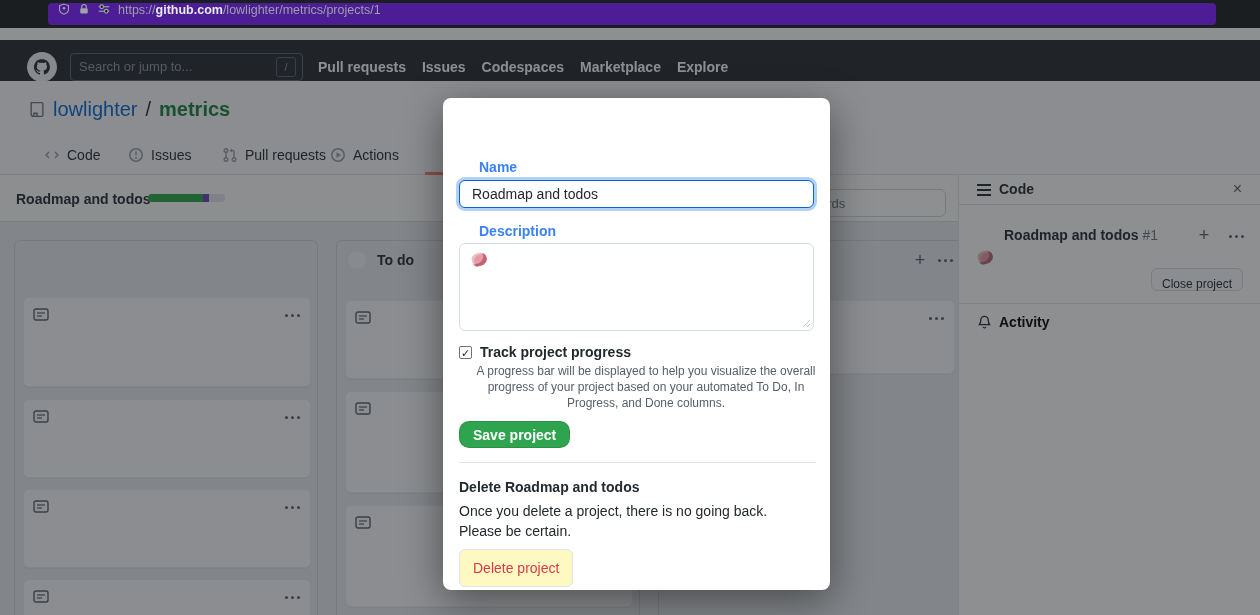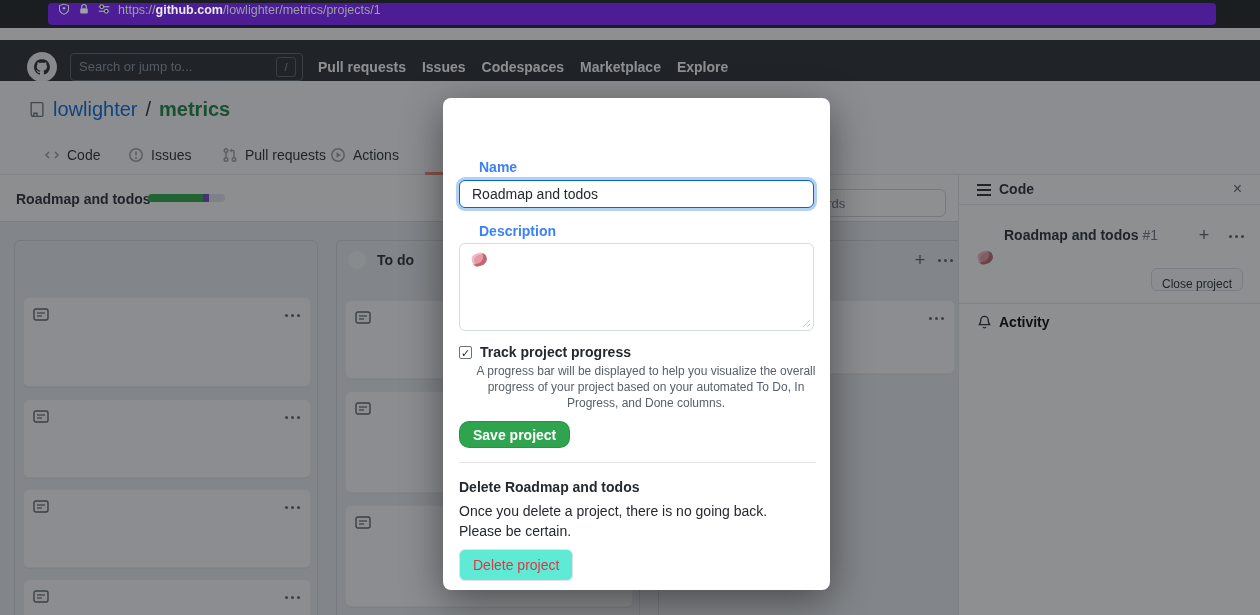--- a/index.html
+++ b/index.html
@@ -143,22 +143,22 @@
   .help-text { position:absolute; left:33px; top:265px; width:340px; font-size:12px; line-height:16px; color:#586069;text-align:center; }
   .save-btn {
     position:absolute; left:16px; top:323px; height:27px; padding:0 13px;
     background:#2ea44f; border:1px solid rgba(27,31,35,.15); border-radius:10px;
     color:#fff; font-size:14px; font-weight:bold; font-family:inherit; cursor:pointer;
   }
   .modal-hr { position:absolute; left:16px; top:364px; width:357px; height:1px; background:#e1e4e8; }
   .delete-heading { position:absolute; left:16px; top:381px; font-size:14px; font-weight:bold; color:#24292e; }
   .delete-warning { position:absolute; left:16px; top:403px; width:330px; font-size:14px; line-height:20px; color:#24292e; }
   .delete-btn {
-    position:absolute; left:16px; top:451px; height:32px; padding:0 13px;
-    background:#5eead4; border:1px solid #e1e4e8; border-radius:6px;
+    position:absolute; left:16px; top:451px; height:38px; padding:0 13px;
+    background:#fef9c3; border:1px solid #e1e4e8; border-radius:6px;
     color:#d73a49; font-size:14px; font-family:inherit; cursor:pointer;
   }
   svg { display:block; }
 </style>
 </head>
 <body>
 
 <div id="app">
 
   <div class="browser-bar">

